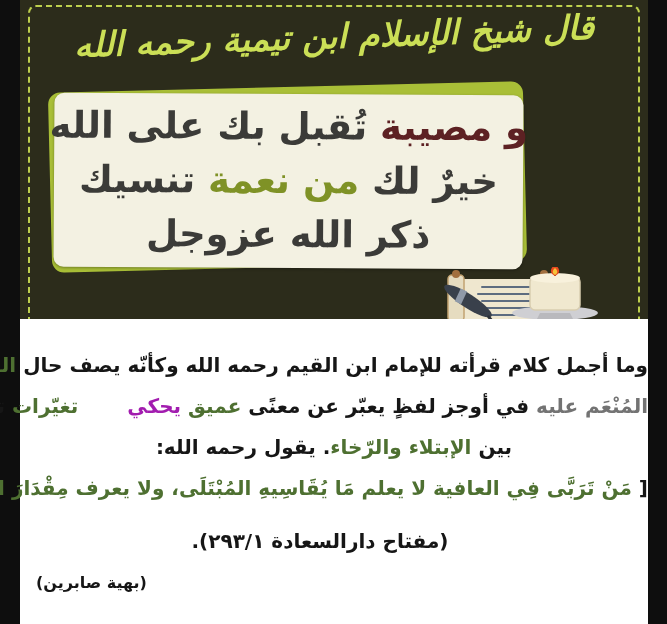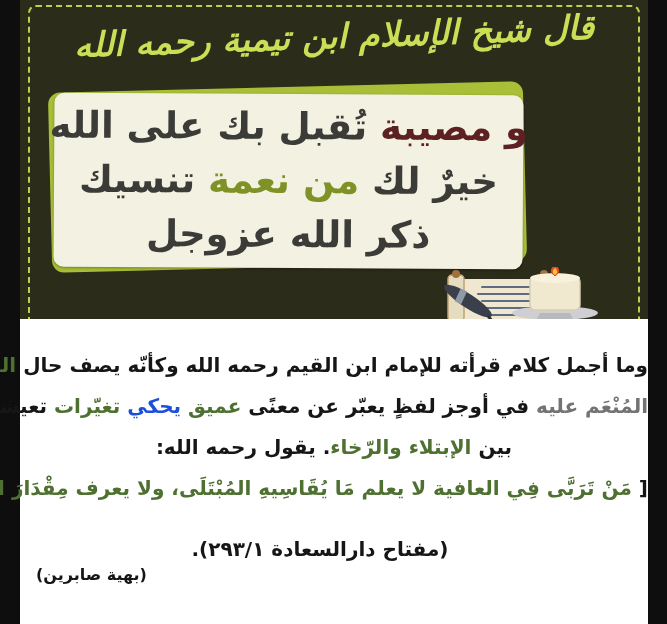--- a/index.html
+++ b/index.html
@@ -61,27 +61,27 @@
     position:absolute; left:20px; top:319px; width:628px; height:305px;
     background:#ffffff;
     box-sizing:border-box; padding-top:26px;
     text-align:center;
   }
   .p-line {
     font-size:20px; font-weight:bold; line-height:41px;
     white-space:nowrap; color:#161616;
   }
   .citation {
-    margin-top:28px;
+    margin-top:20px;
     font-size:20px; font-weight:bold; color:#161616;
     transform:translateX(-14px);
     white-space:nowrap;
   }
   .attribution {
-    margin-top:4px;
+    margin-top:20px;
     font-size:16px; font-weight:bold; color:#161616;
     text-align:left; padding-left:16px;
     white-space:nowrap;
   }
 </style>
 </head>
 <body>
 
 <div class="stage">
 
@@ -139,21 +139,21 @@
         <path d="M123 1 C126 4 126 6 123 8 C120 6 120 4 123 1 Z" fill="#f6c33a"></path>
       </g>
     </svg>
   </div>
 
   <div class="paper" dir="rtl">
     <div class="p-line">
       <span style="color: rgb(22, 22, 22);">وما أجمل كلام قرأته للإمام ابن القيم رحمه الله وكأنّه يصف حال </span><span style="color: rgb(78, 112, 49);">المبتلى</span>
     </div>
     <div class="p-line">
-      <span style="color: #737373; text-align: right;">المُنْعَم عليه</span><span style="color: rgb(22, 22, 22);"> في أوجز لفظٍ يعبّر عن معنًى </span><span style="color: rgb(78, 112, 49);">عميق</span><span style="color: #1d4ed8;"> يحكي </span><span style="color: rgb(78, 112, 49);">تغيّرات</span><span style="color: rgb(22, 22, 22);"> تعيشها البشريّة</span>
+      <span style="color: #737373; text-align: right;">المُنْعَم عليه</span><span style="color: rgb(22, 22, 22);"> في أوجز لفظٍ يعبّر عن معنًى </span><span style="color: rgb(78, 112, 49);">عميق</span><span style="color: #a21caf; margin-left: 42px;"> يحكي </span><span style="color: rgb(78, 112, 49);">تغيّرات</span><span style="color: rgb(22, 22, 22);"> تعيشها البشريّة</span>
     </div>
     <div class="p-line">
       <span style="color: rgb(22, 22, 22);">بين </span><span style="color: rgb(78, 112, 49);">الإبتلاء والرّخاء</span><span style="color: rgb(22, 22, 22);">. يقول رحمه الله:</span>
     </div>
     <div class="p-line">
       <span style="color: rgb(22, 22, 22);">[ </span><span style="color: rgb(78, 112, 49);">مَنْ تَرَبَّى فِي العافية لا يعلم مَا يُقَاسِيهِ المُبْتَلَى، ولا يعرف مِقْدَارَ النِّعْمَةَ</span>
     </div>
     <div class="citation">(مفتاح دارالسعادة ٢٩٣/١).</div>
     <div class="attribution">(بهية صابرين)</div>
   </div>

